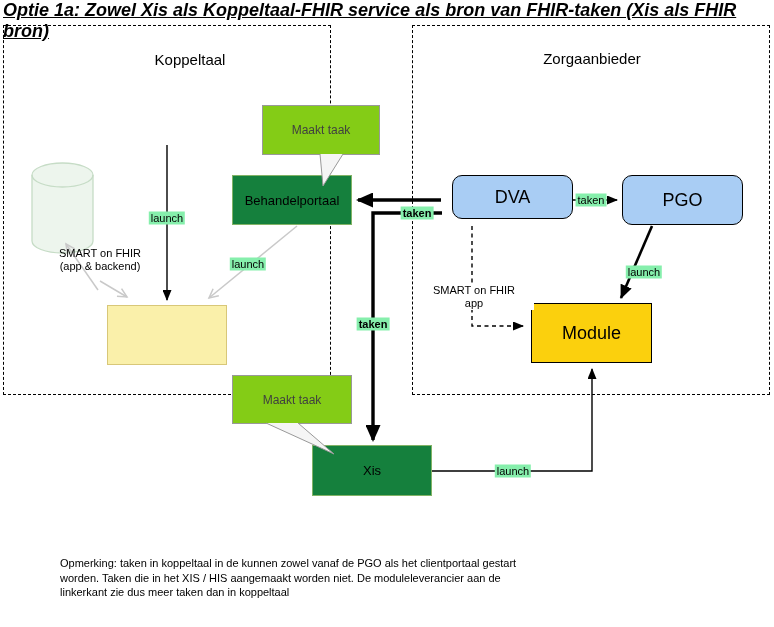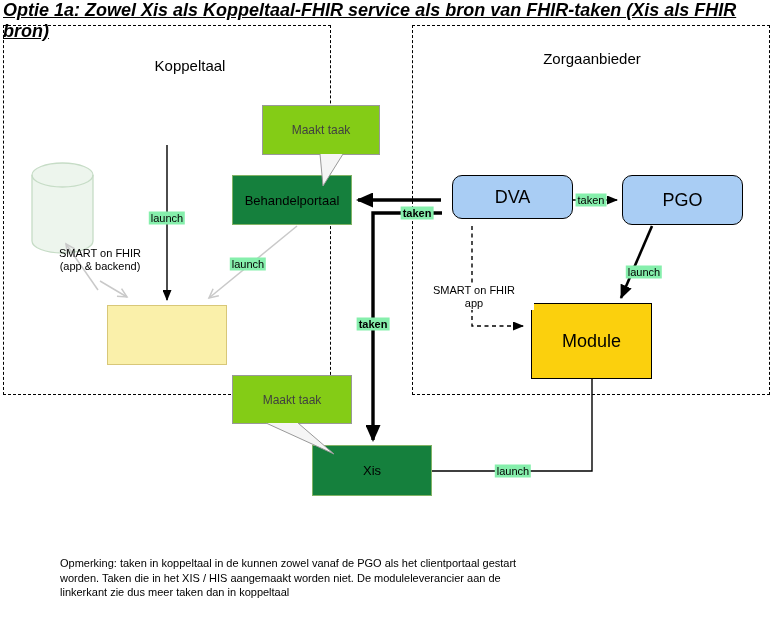--- a/index.html
+++ b/index.html
@@ -33,21 +33,21 @@
 
   .note{left:60px;top:556px;width:482px;font-size:11px;line-height:14.6px;z-index:1;}
 </style>
 </head>
 <body>
 
 <div class="stage">
 
   <div class="abs container" style="left:3px;top:25px;width:328px;height:370px;"></div>
   <div class="abs container" style="left:412px;top:25px;width:358px;height:370px;"></div>
-  <div class="abs container-label" style="left:110px;top:57px;width:160px;text-align:center;">Koppeltaal</div>
+  <div class="abs container-label" style="left:110px;top:51px;width:160px;text-align:center;">Koppeltaal</div>
   <div class="abs container-label" style="left:512px;top:50px;width:160px;">Zorgaanbieder</div>
 
   <svg id="connectors" class="layer" width="774" height="627">
     <defs>
       <marker id="ah-s" markerUnits="userSpaceOnUse" markerWidth="11" markerHeight="9" refX="10" refY="4.5" orient="auto">
         <path d="M0,0 L11,4.5 L0,9 z" fill="#000"></path>
       </marker>
       <marker id="ah-m" markerUnits="userSpaceOnUse" markerWidth="14" markerHeight="12" refX="13" refY="6" orient="auto">
         <path d="M0,0 L14,6 L0,12 z" fill="#000"></path>
       </marker>
@@ -74,21 +74,21 @@
     <path d="M652,226 L621,298" stroke="#000" stroke-width="2.6" fill="none" marker-end="url(#ah-m)"></path>
 
     <path d="M98,290 L66,244" stroke="#c9c9c9" stroke-width="1.5" fill="none" marker-end="url(#ah-go)"></path>
     <path d="M100,281 L127,297" stroke="#c9c9c9" stroke-width="1.5" fill="none" marker-end="url(#ah-go)"></path>
     <path d="M297,226 L209,298" stroke="#c9c9c9" stroke-width="1.5" fill="none" marker-end="url(#ah-go)"></path>
   </svg>
 
   <div class="abs node green" style="left:232px;top:175px;width:120px;height:50px;">Behandelportaal</div>
   <div class="abs node blue blue-lg" style="left:452px;top:175px;width:121px;height:44px;">DVA</div>
   <div class="abs node blue blue-lg" style="left:622px;top:175px;width:121px;height:50px;">PGO</div>
-  <div class="abs node gold" style="left:531px;top:303px;width:121px;height:76px;">Module</div>
+  <div class="abs node gold" style="left:531px;top:303px;width:121px;height:60px;">Module</div>
   <div class="abs node green" style="left:312px;top:445px;width:120px;height:51px;">Xis</div>
   <div class="abs node ynote" style="left:107px;top:305px;width:120px;height:60px;"></div>
 
   <div class="abs bubble" style="left:262px;top:105px;width:118px;height:50px;">Maakt taak</div>
   <div class="abs bubble" style="left:232px;top:375px;width:120px;height:49px;">Maakt taak</div>
 
   <svg id="overlay-top" class="layer" width="774" height="627">
     <path d="M320,154 L323,186 L343,154" fill="#f5f5f5" stroke="#999" stroke-width="1" stroke-linejoin="round"></path>
     <path d="M266,423 L334,454 L298,423" fill="#f5f5f5" stroke="#999" stroke-width="1" stroke-linejoin="round"></path>
   </svg>

